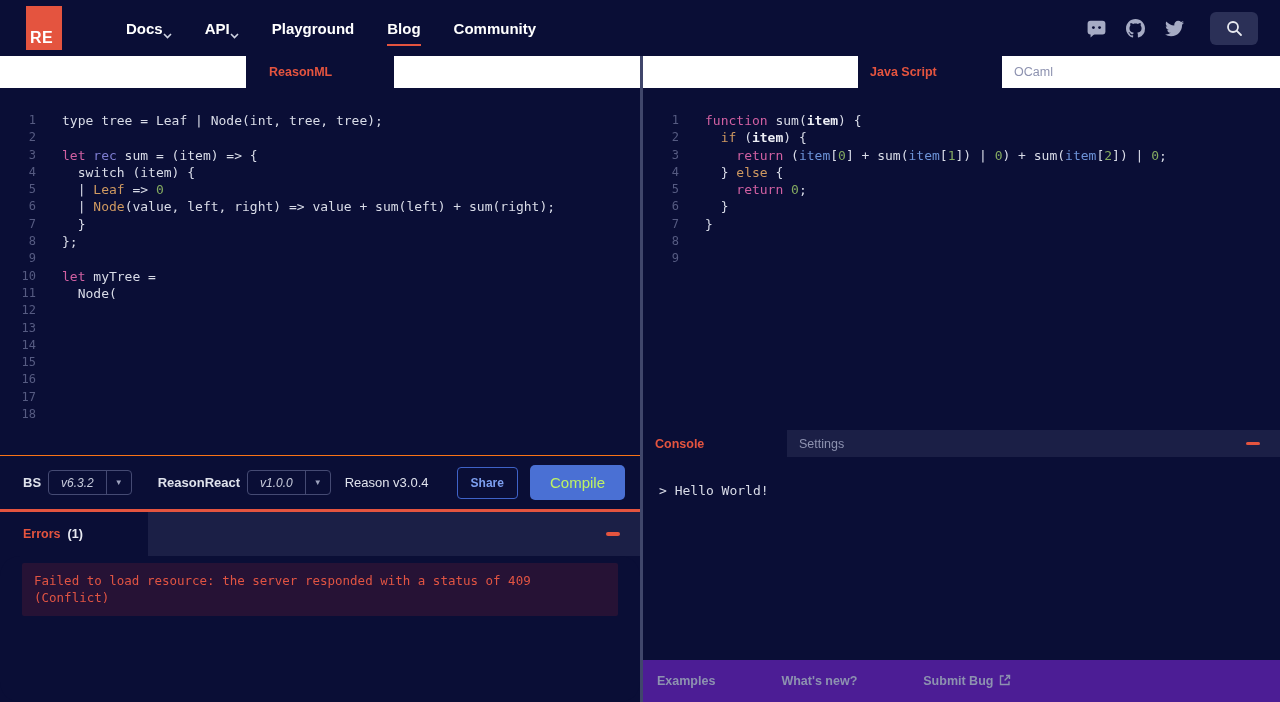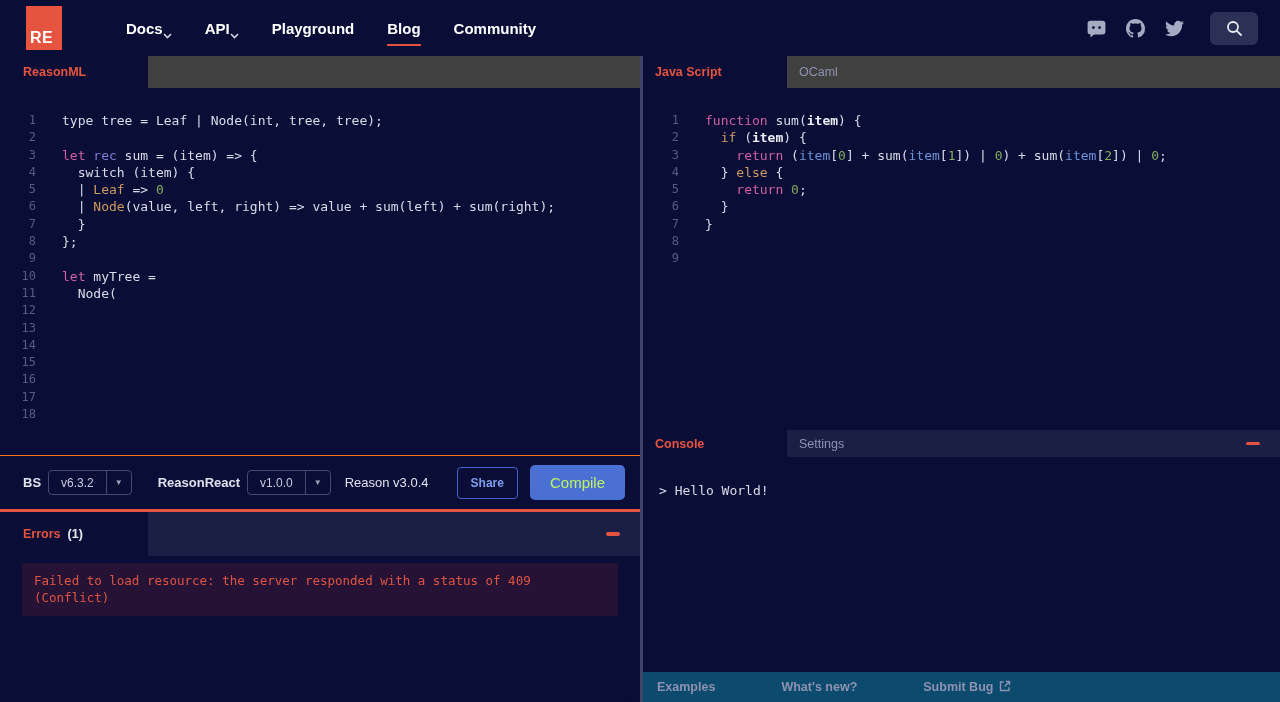--- a/index.html
+++ b/index.html
@@ -24,21 +24,21 @@
   .search-btn { width:48px; height:33px; margin-left:6px; background:#2b3057; border:none; border-radius:6px;
                 display:flex; align-items:center; justify-content:center; cursor:pointer; }
 
   
   .main { flex:1; display:flex; min-height:0; }
   .left-pane { width:640px; flex:none; display:flex; flex-direction:column; }
   .v-divider { width:3px; flex:none; background:#40466b; }
   .right-pane { flex:1; display:flex; flex-direction:column; min-width:0; }
 
   
-  .tabbar { height:32px; flex:none; background:#404040; display:flex; align-items:stretch; }
+  .tabbar { height:32px; flex:none; background:#ffffff; display:flex; align-items:stretch;justify-content:center; }
   .tab { display:flex; align-items:center; padding:0 12px; font-size:12.5px; color:#8d92b0; cursor:pointer; }
   .tab.active { background:#0a0e36; color:#e4543f; font-weight:bold; }
   .tab.wide { width:148px; flex:none; padding:0 0 0 23px; }
   .tab.wide-r { width:144px; flex:none; padding:0 0 0 12px; }
   .tab-count { color:#e9ebf3; font-weight:bold; margin-left:7px; }
   .minus-btn { margin-left:auto; margin-right:20px; align-self:center; width:14px; height:14px;
                background:none; border:none; cursor:pointer; display:flex; align-items:center; }
   .minus-bar { width:14px; height:3.5px; border-radius:2px; background:#e4543f; }
 
   
@@ -56,21 +56,21 @@
   .tok-num  { color:#84aa60; }
   .tok-var  { color:#6d93d8; }
   .tok-bold { color:#eceef5; font-weight:bold; }
 
   
   .toolbar { height:54px; flex:none; border-top:1px solid #f97316; display:flex; align-items:center;
              padding-left:23px; background:#0a0e36; }
   .tb-label { color:#dfe2ec; font-size:13px; font-weight:600; }
   .select { display:flex; align-items:stretch; height:25px; border:1px solid #454a73; border-radius:4px;
             margin-left:7px; cursor:pointer; background:transparent; color:#c8ccdc; }
-  .select-value { display:flex; align-items:center; padding:0 12px; font-size:12px; }
+  .select-value { display:flex; align-items:center; padding:0 12px; font-size:12px;font-style:italic; }
   .select-caret { display:flex; align-items:center; padding:0 8px; border-left:1px solid #454a73;
                   color:#9da2bd; font-size:8px; }
   .gap26 { width:26px; flex:none; } .gap14 { width:14px; flex:none; }
   .reason-ver { color:#dfe2ec; font-size:13px; }
   .share-btn { margin-left:auto; height:32px; padding:0 13px; background:transparent; border:1px solid #3f62c8;
                border-radius:4px; color:#7d9ff0; font-size:12px; font-weight:600; cursor:pointer; }
   .compile-btn { margin-left:12px; margin-right:15px; height:35px; padding:0 20px; background:#4a70d4;
                  border:none; border-radius:5px; color:#bef264; font-size:15px; cursor:pointer; }
 
   .redline { height:3px; flex:none; background:#e4543f; }
@@ -79,21 +79,21 @@
   .errors-header { height:44px; flex:none; background:#1b1f46; display:flex; align-items:stretch; }
   .errors-body { flex:1; background:#0a0e36;border-radius:20px; }
   .error-box { margin:7px 22px 0 22px; background:#261235; border-radius:2px; padding:9px 12px;
                font-family:"DejaVu Sans Mono", monospace; font-size:12.5px; line-height:17.3px; color:#e05443; }
 
   
   .console-header { height:27px; flex:none; background:#1b1f46; display:flex; align-items:stretch; }
   .console-header .tab.wide-r { height:27px; }
   .console-body { flex:1; background:#0a0e36; padding:26px 0 0 16px;
                   font-family:"DejaVu Sans Mono", monospace; font-size:13px; color:#d9dce8; }
-  .pane-footer { height:30px; flex:none; background:#0c4a6e; display:flex; align-items:center;
+  .pane-footer { height:42px; flex:none; background:#4c1d95; display:flex; align-items:center;
                  padding-left:14px; }
   .foot-link { color:#8d92b0; font-size:12.5px; font-weight:600; cursor:pointer; display:flex; align-items:center; gap:6px; }
   .foot-link + .foot-link { margin-left:66px; }
   .ext-icon svg { width:12px; height:12px; stroke:#8d92b0; fill:none; stroke-width:1.4; }
 </style>
 </head>
 <body>
 
 <div class="app">
 

